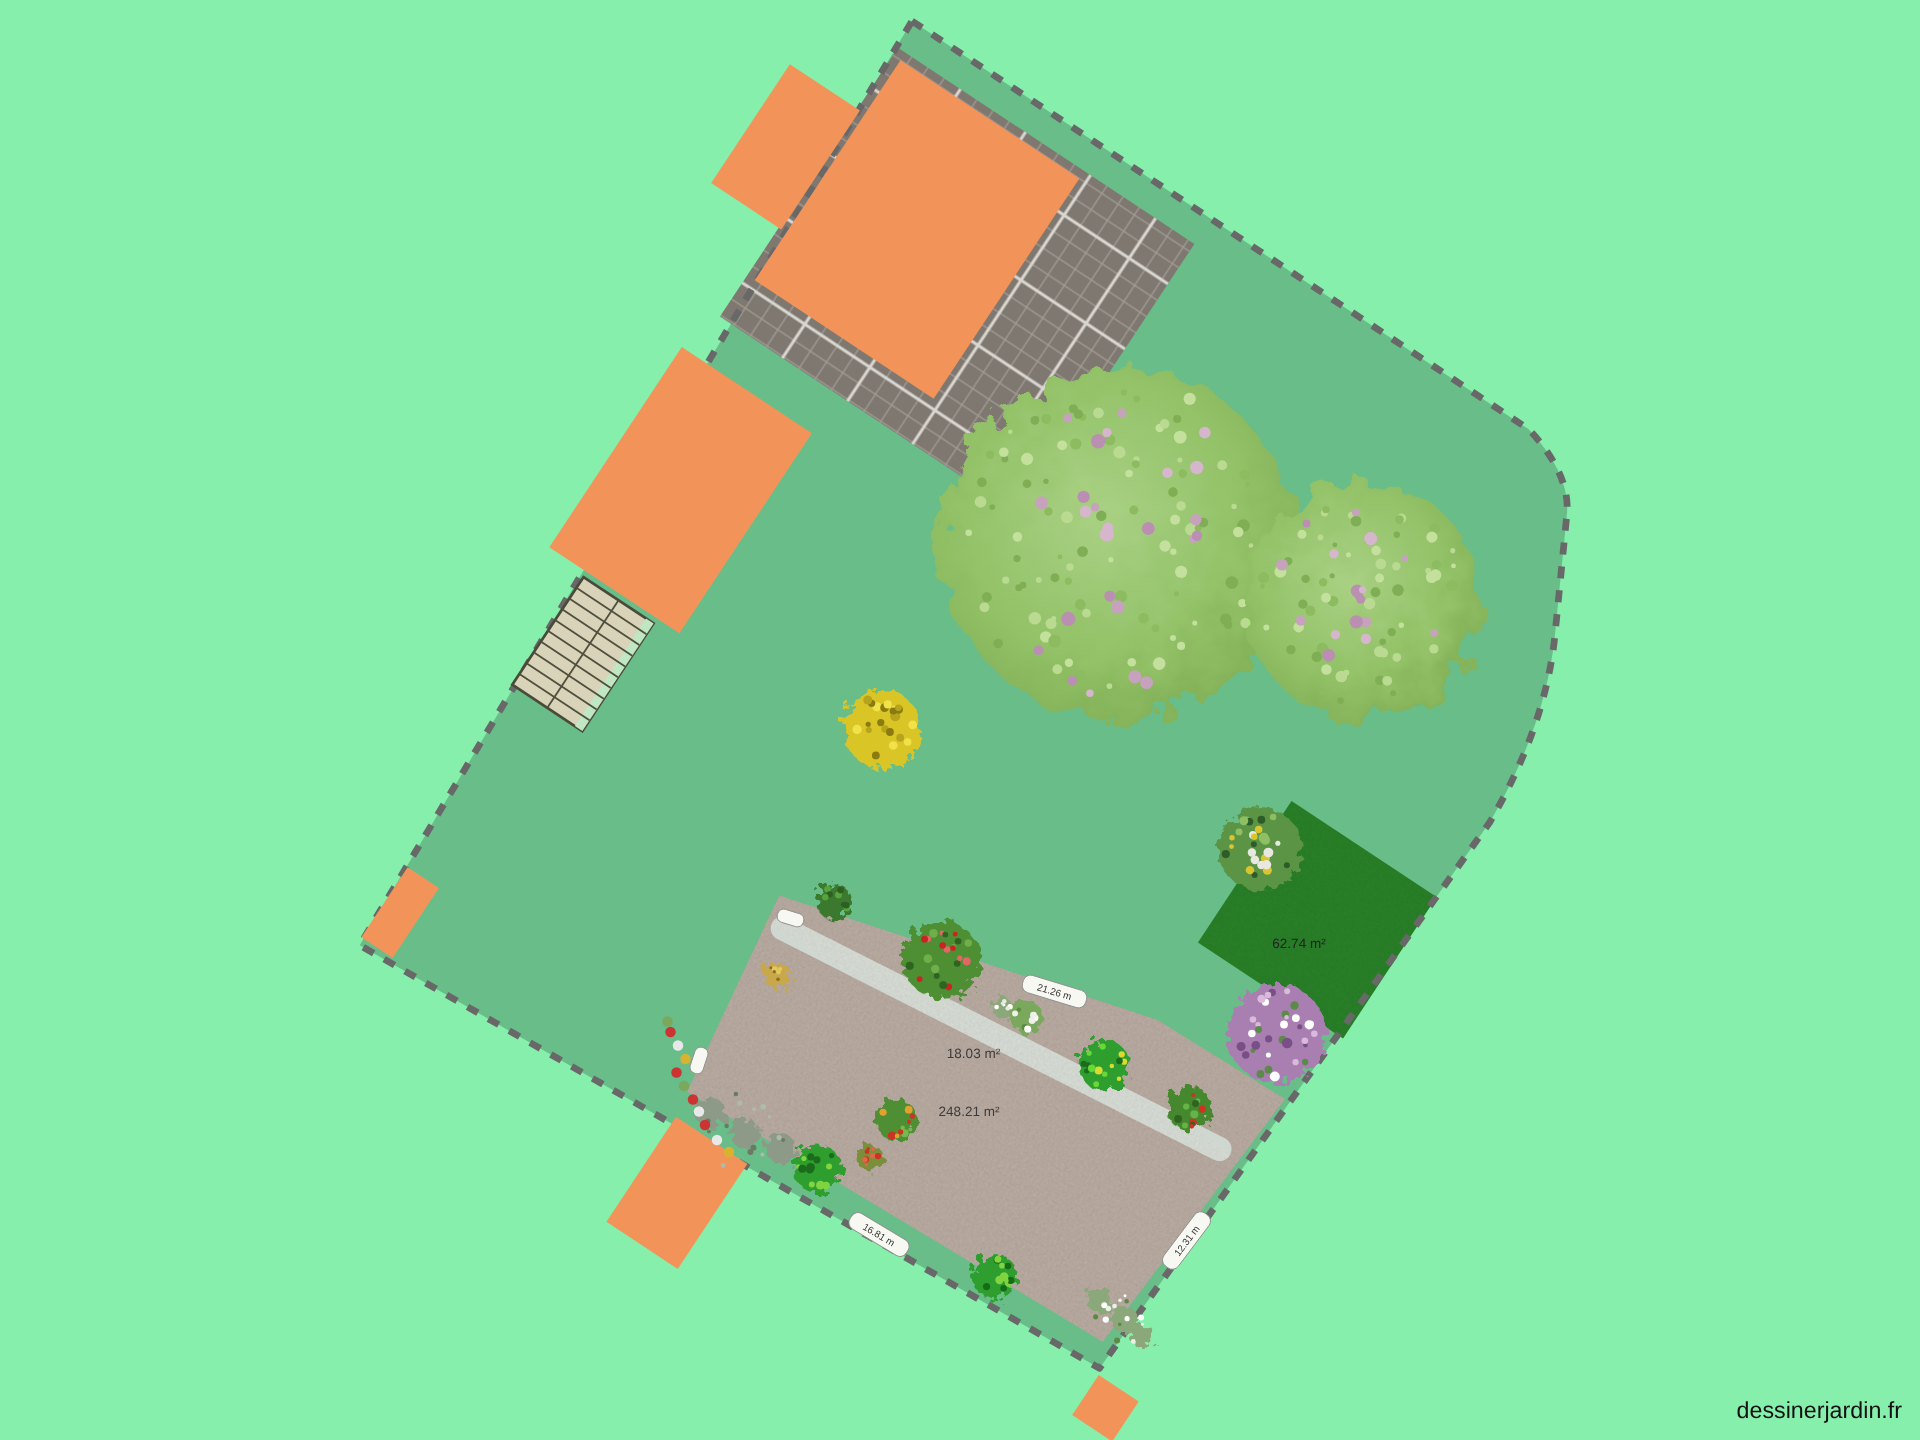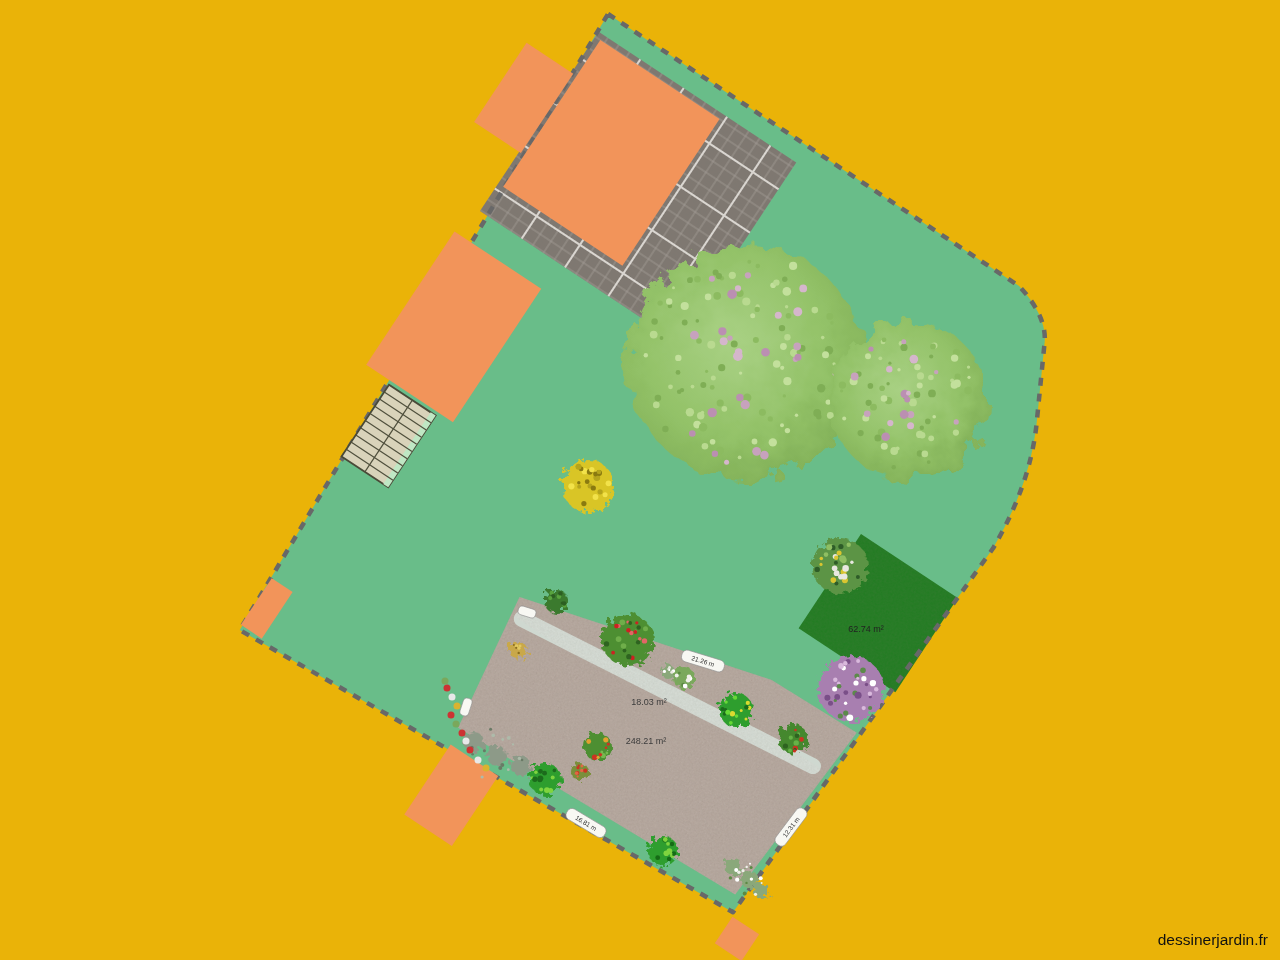--- a/index.html
+++ b/index.html
@@ -1,16 +1,16 @@
 <!DOCTYPE html>
 <html><head>
 <meta charset="utf-8">
 <style>
   html,body{margin:0;padding:0;background:#ffffff;width:1280px;height:960px;overflow:hidden;}
-  #stage{position:relative;width:1280px;height:960px;background:#eab308;}
+  #stage{position:relative;width:1280px;height:960px;background:#86efac;}
   svg{position:absolute;left:0;top:0;}
   text{font-family:"Liberation Sans","DejaVu Sans",sans-serif;}
   .arealabel{font-size:9px;fill:#3c3c3c;}
   .hedgelabel{font-size:9px;fill:#222;}
   .pill-rect{fill:#f8f8f3;stroke:#8f8f8f;stroke-width:0.6;}
   .pill-text{font-size:6.5px;fill:#333;}
   .watermark{font-size:15.5px;fill:#111;}
   .stair-line{stroke:#4f4f3c;stroke-width:1.2;}
 </style>
 </head>

